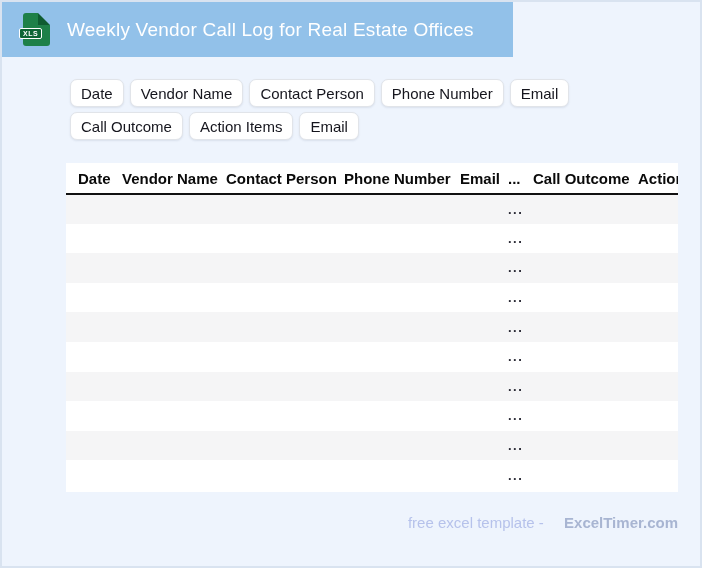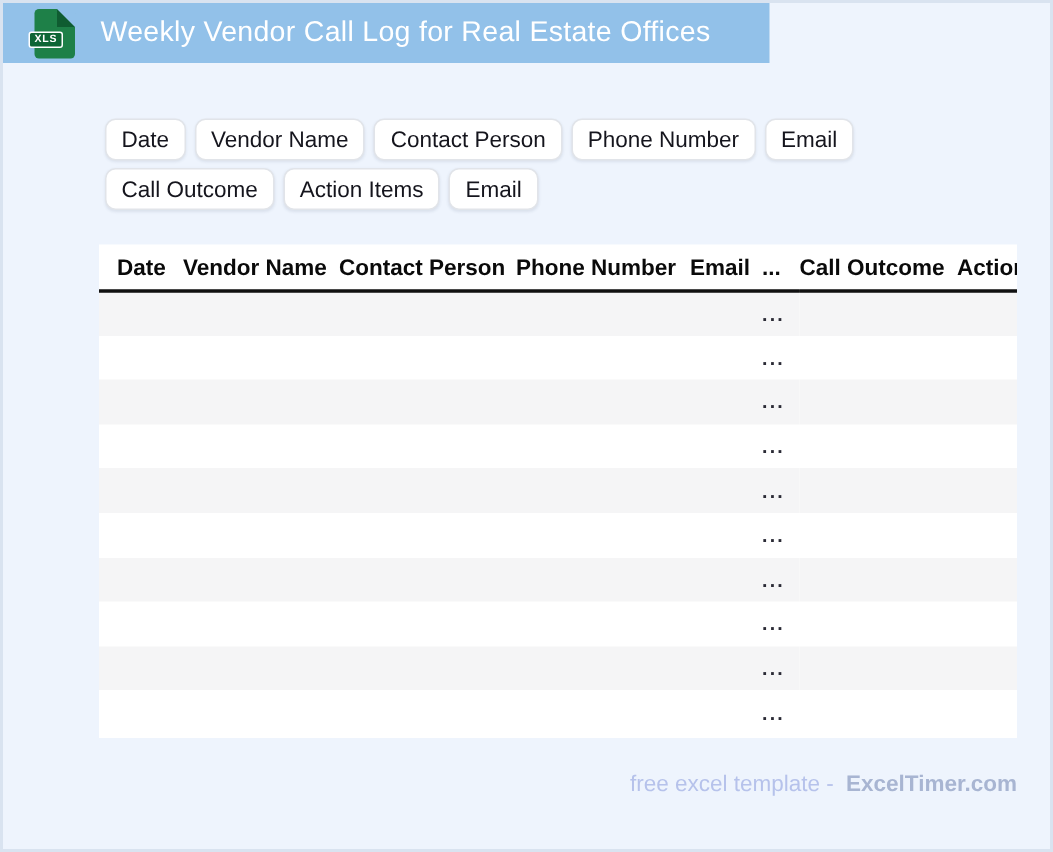--- a/index.html
+++ b/index.html
@@ -12,21 +12,21 @@
     height: 568px;
     background: #eef4fd;
     border: 2px solid #d9e3f0;
     overflow: hidden;
   }
 
   
   .header-bar {
     position: absolute;
     left: 0; top: 0;
-    width: 511px; height: 40px;
+    width: 511px; height: 55px;
     background: #92c1e9;
     display: flex;
     align-items: center;
   }
   .file-icon {
     position: relative;
     width: 27px; height: 33px;
     margin-left: 21px;
     background: #1e8048;
     border-radius: 3px;
@@ -128,21 +128,21 @@
     left: 64px; top: 512px;
     width: 612px;
     text-align: right;
     font-size: 15px;
     white-space: nowrap;
   }
   .footer .tagline { color: #b6c2eb; margin-top: 16px; }
   .footer .brand {
     color: #a8b5d2;
     font-weight: bold;
-    margin-left: 4px;
+    margin-left: 16px;
     text-decoration: none;
     cursor: pointer;
   }
 </style>
 </head>
 <body>
 
 <div class="page">
 
   <div class="header-bar">

